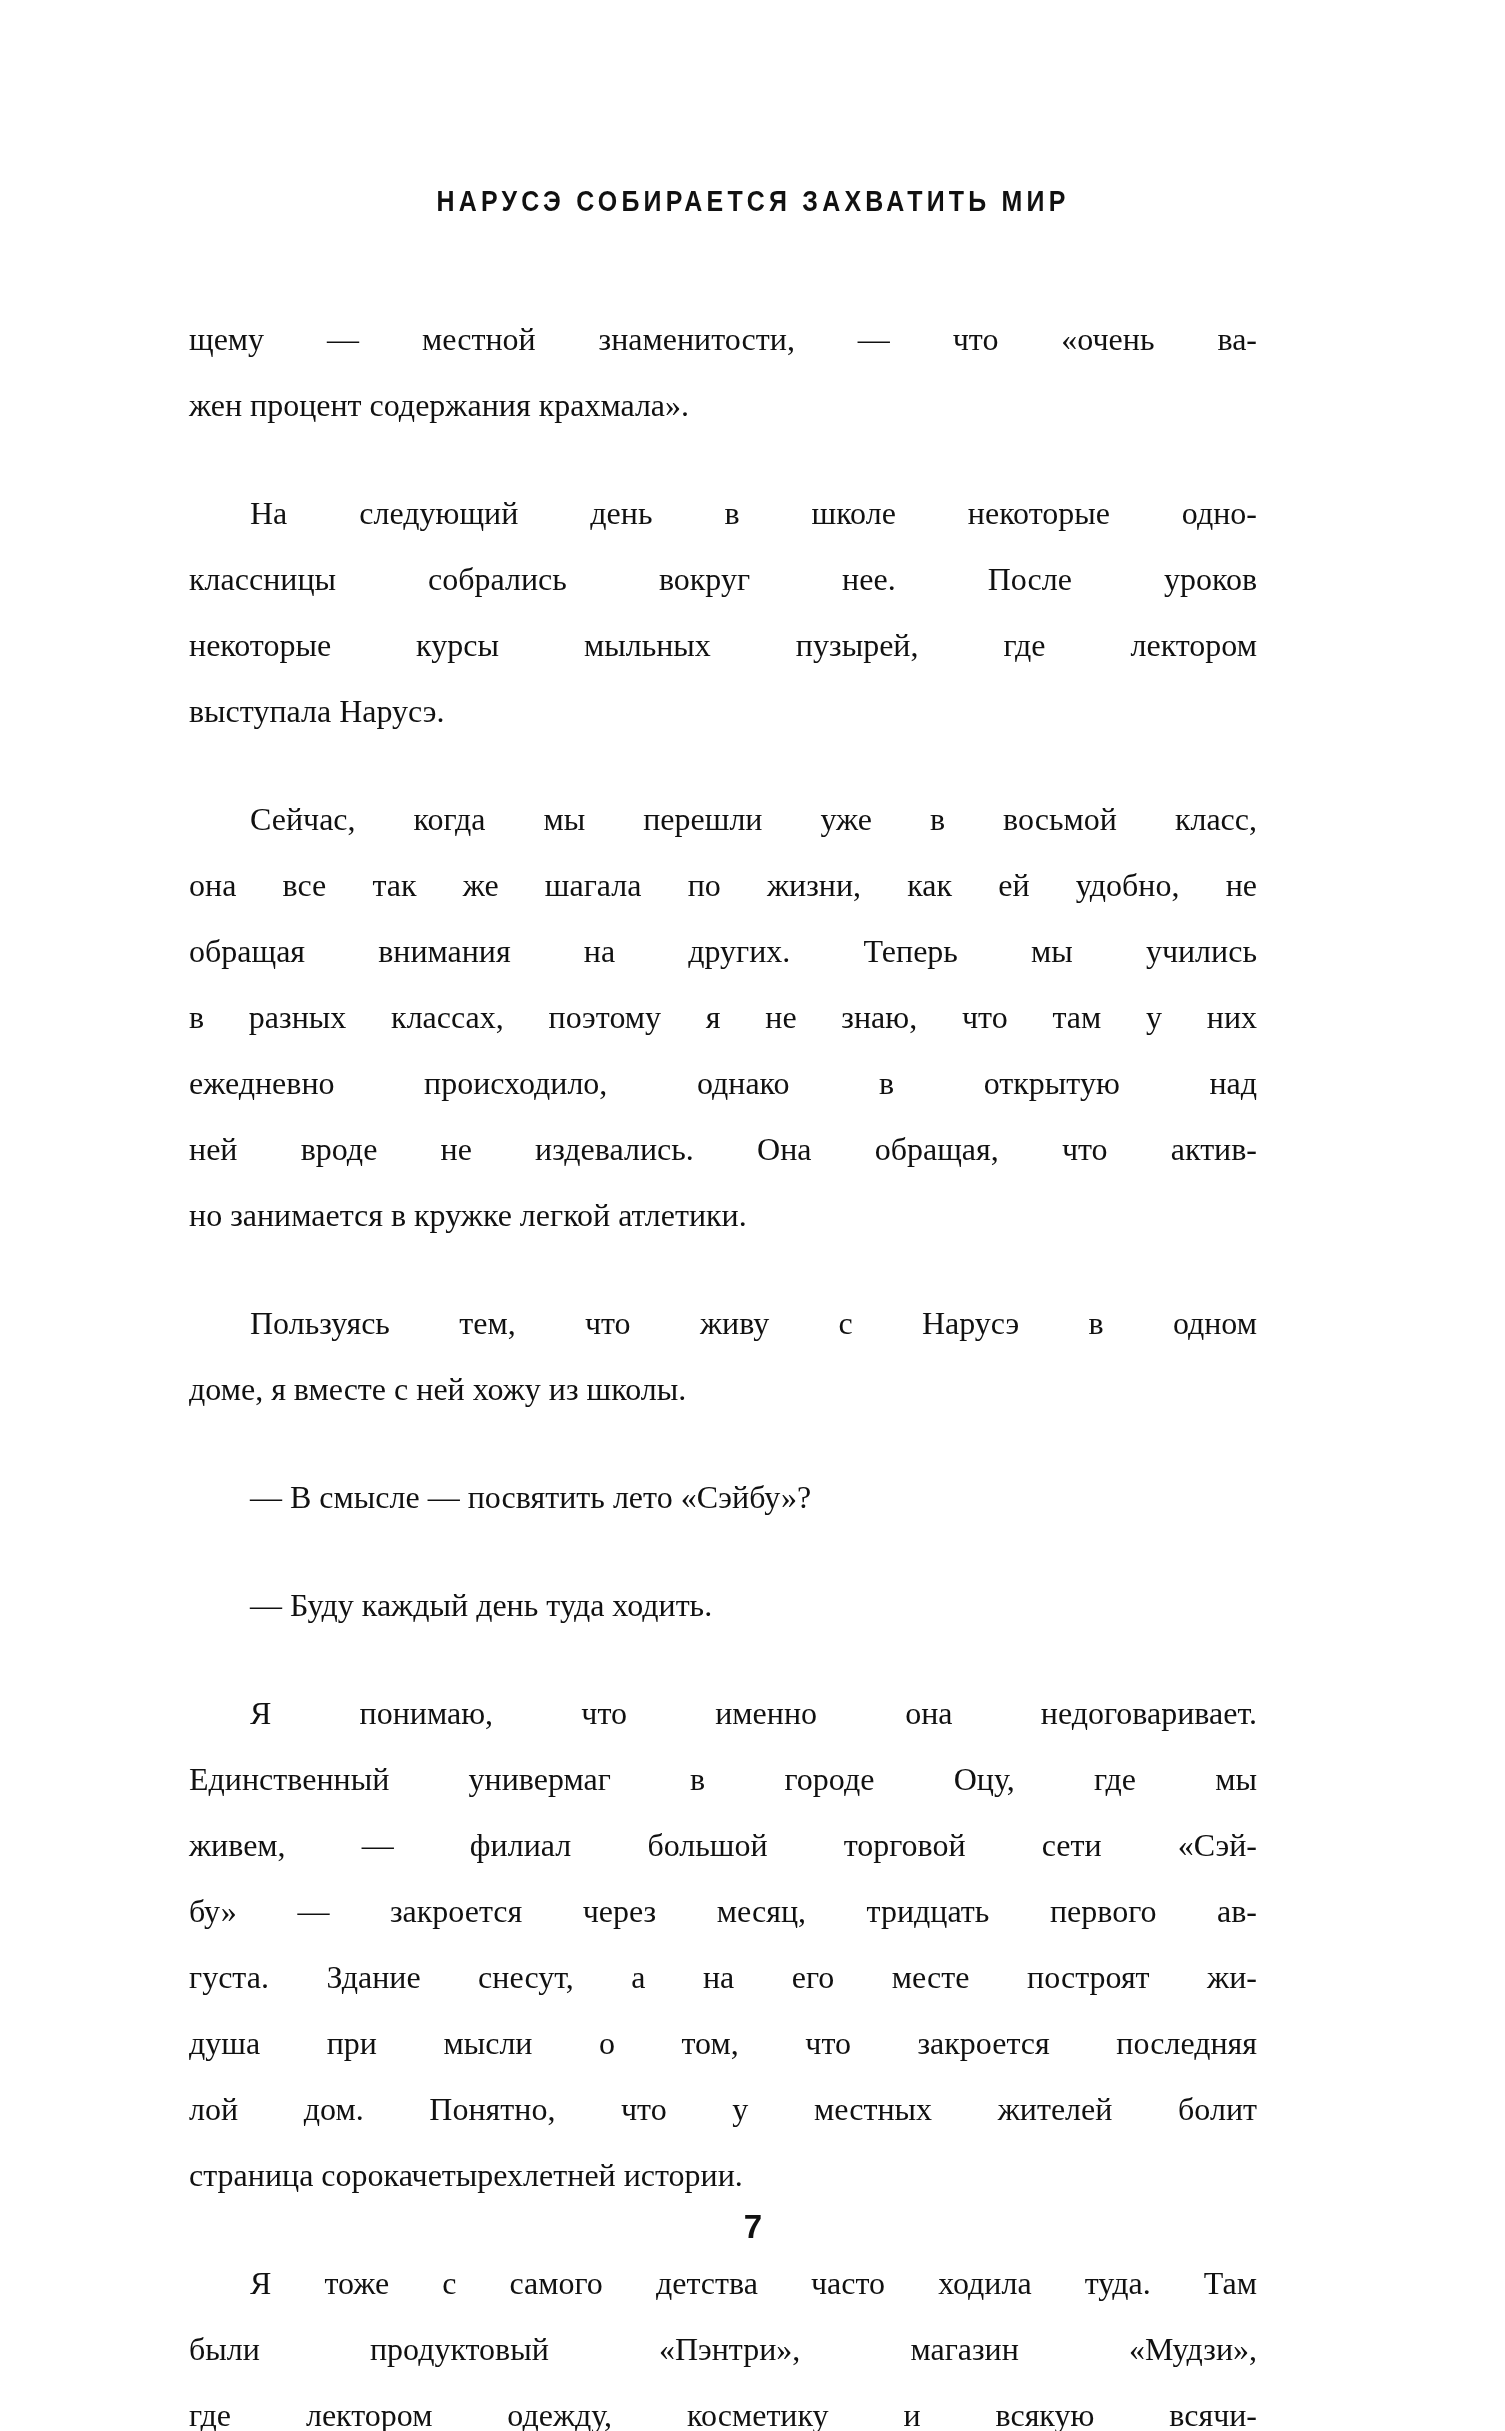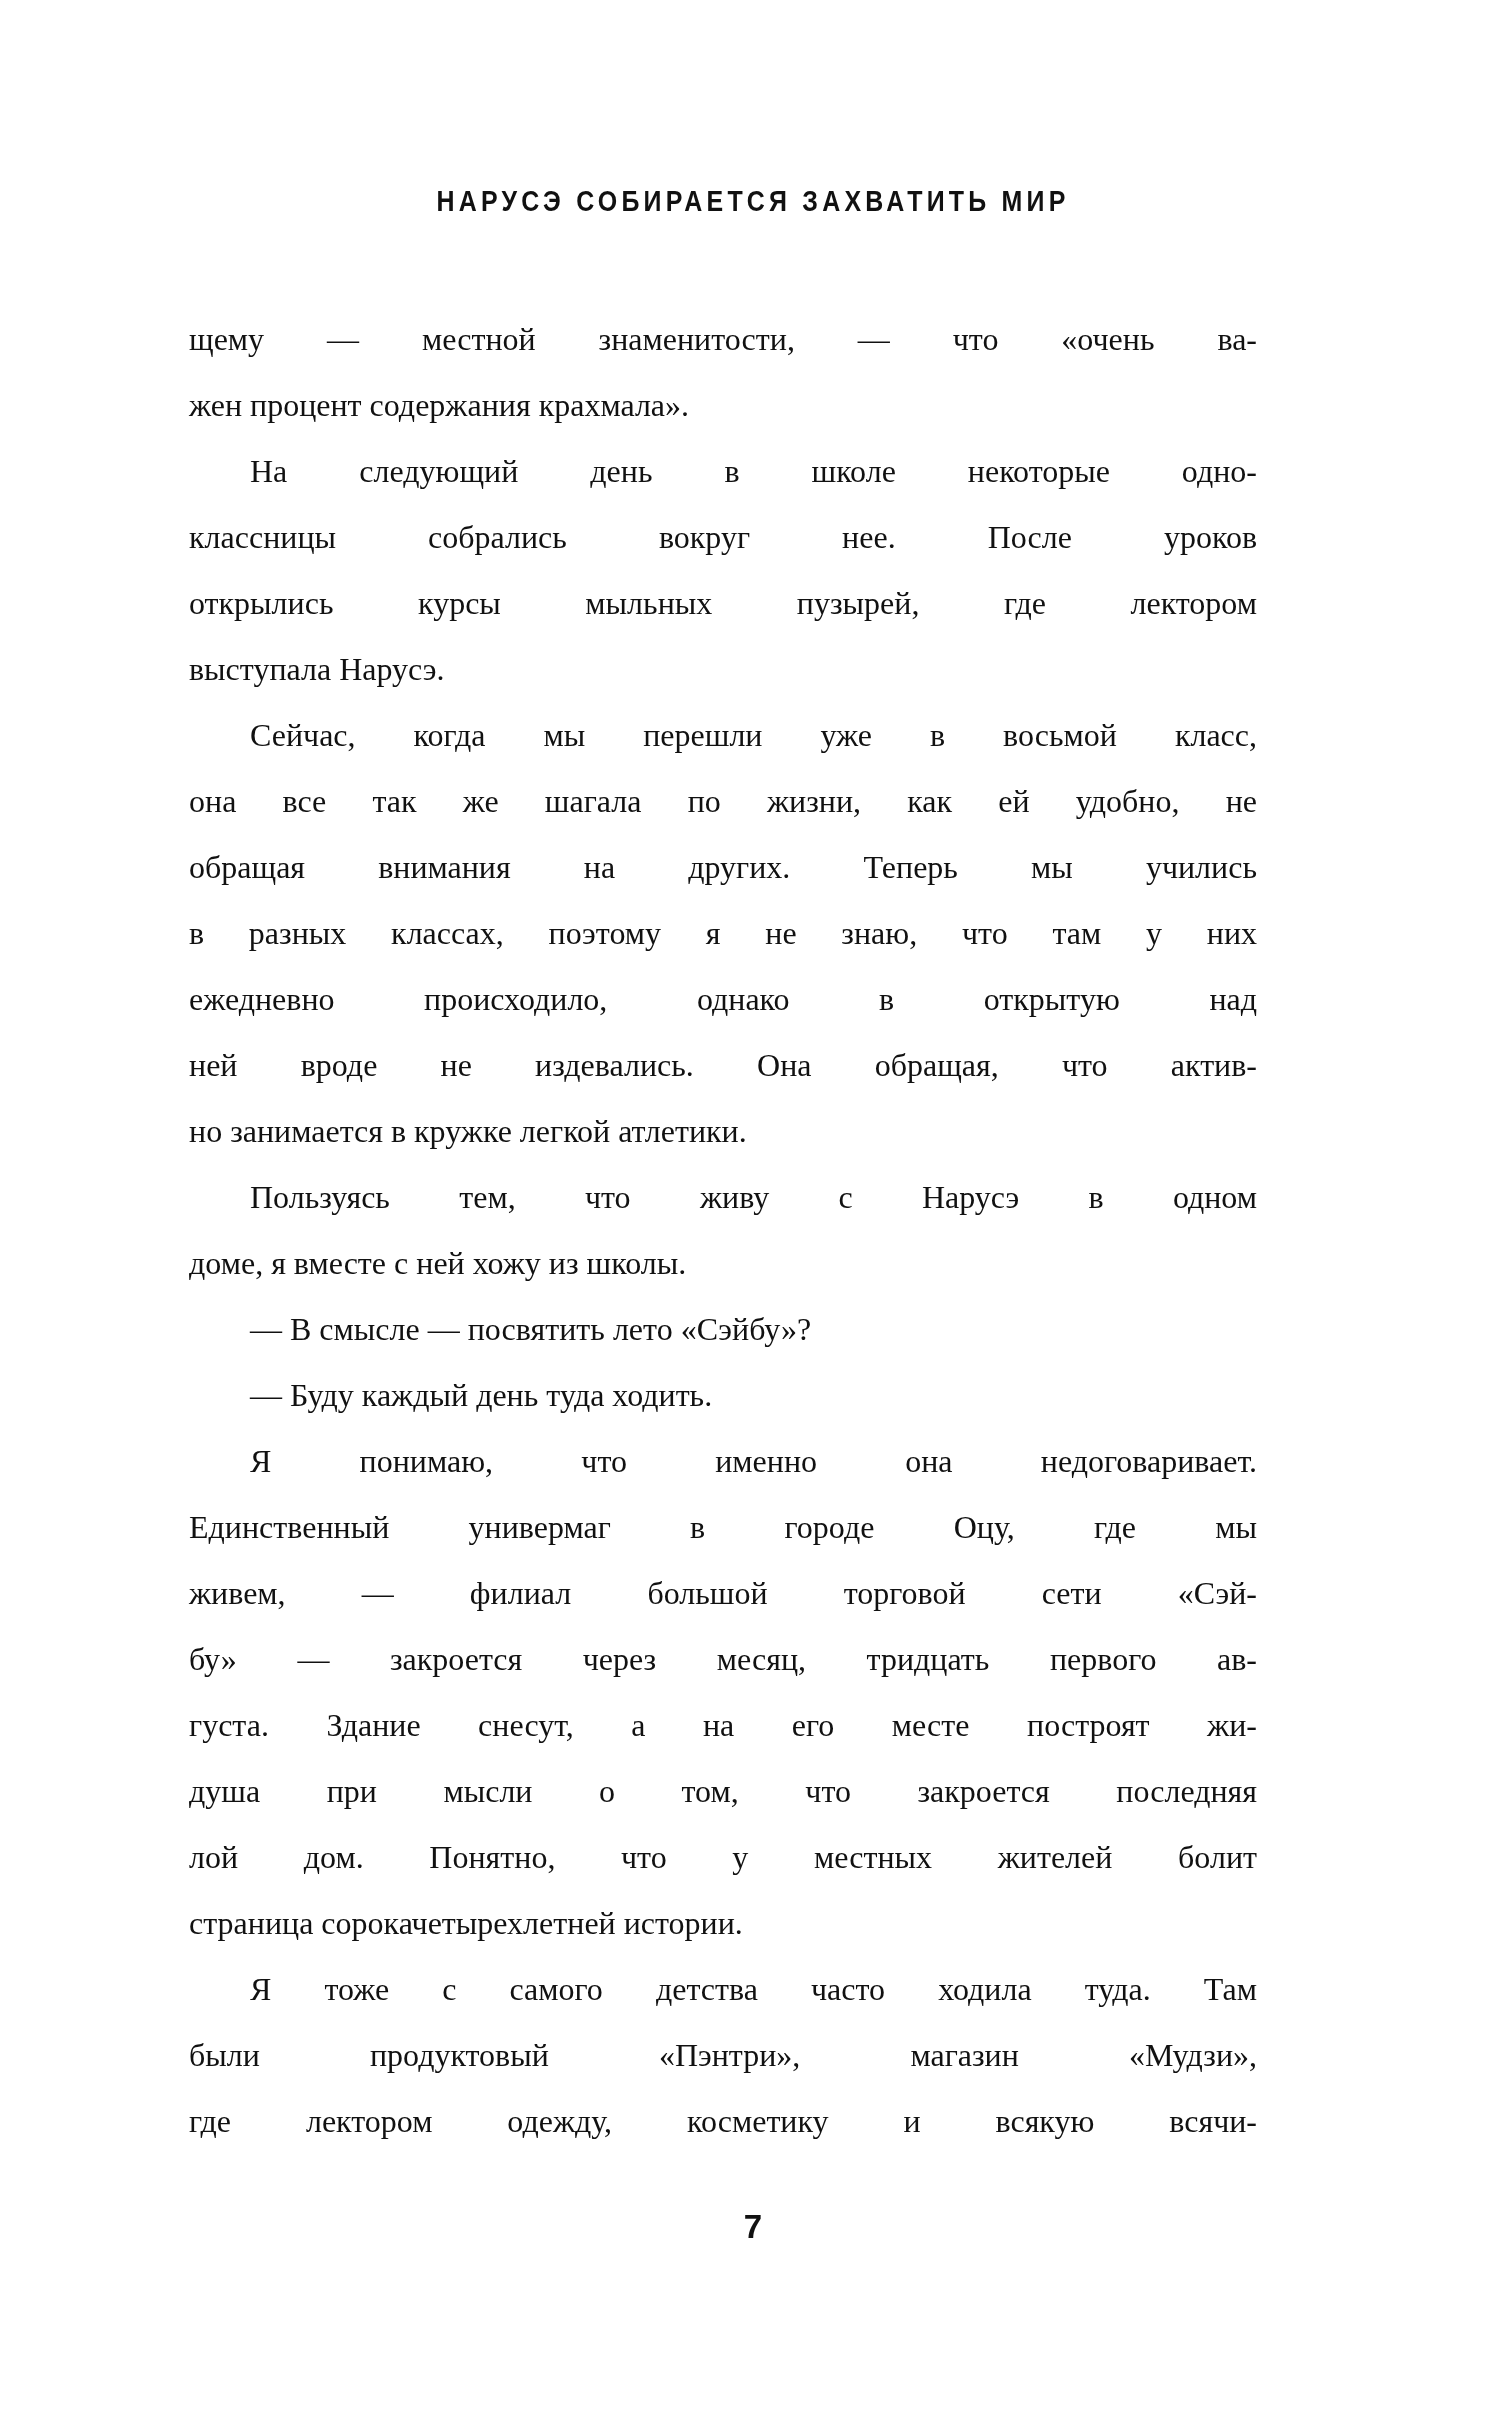--- a/index.html
+++ b/index.html
@@ -43,20 +43,21 @@
       white-space: nowrap;
       overflow: visible;
       text-align: justify;
       text-align-last: justify;
     }
     .line.last {
       text-align-last: left;
     }
     .line.indent {
       padding-left: 61px;
+      margin-top: 42px;
     }
     .page-number {
       position: absolute;
       left: 0;
       width: 1506px;
       top: 2207px;
       text-align: center;
       font-family: "Liberation Sans", "DejaVu Sans", sans-serif;
       font-weight: bold;
       font-size: 33px;
@@ -71,21 +72,21 @@
 <div class="body-text">
 
   <div>
     <span class="line">щему — местной знаменитости, — что «очень ва-</span>
     <span class="line last">жен процент содержания крахмала».</span>
   </div>
 
   <div>
     <span class="line indent">На следующий день в школе некоторые одно-</span>
     <span class="line">классницы собрались вокруг нее. После уроков</span>
-    <span class="line">открылись курсы мыльных пузырей, где лектором</span>
+    <span class="line">некоторые курсы мыльных пузырей, где лектором</span>
     <span class="line last">выступала Нарусэ.</span>
   </div>
 
   <div>
     <span class="line indent">Сейчас, когда мы перешли уже в восьмой класс,</span>
     <span class="line">она все так же шагала по жизни, как ей удобно, не</span>
     <span class="line">обращая внимания на других. Теперь мы учились</span>
     <span class="line">в разных классах, поэтому я не знаю, что там у них</span>
     <span class="line">ежедневно происходило, однако в открытую над</span>
     <span class="line">ней вроде не издевались. Она обращая, что актив-</span>

